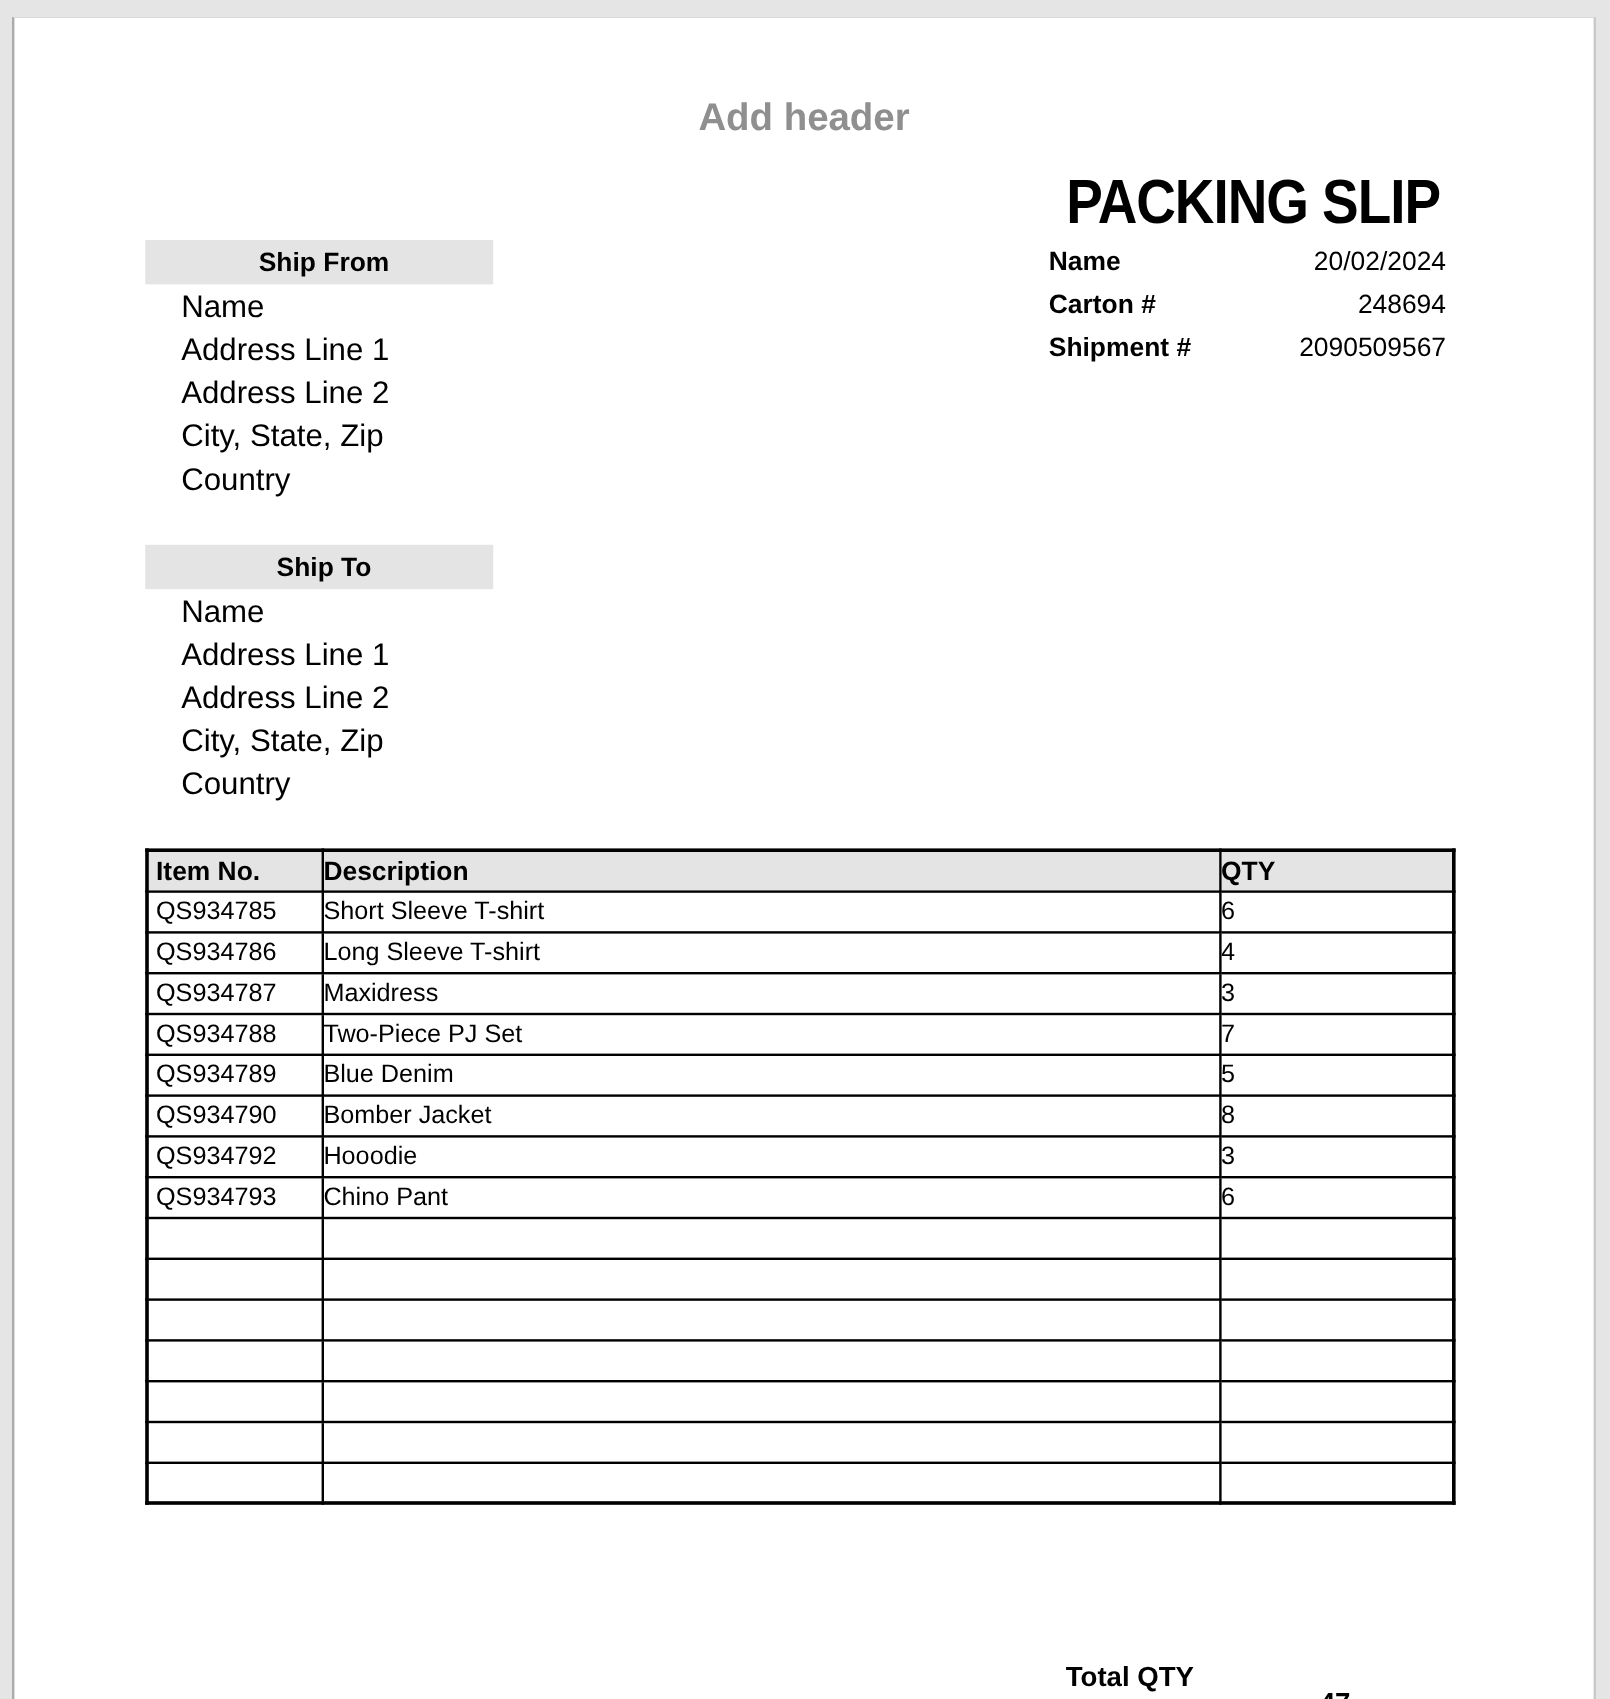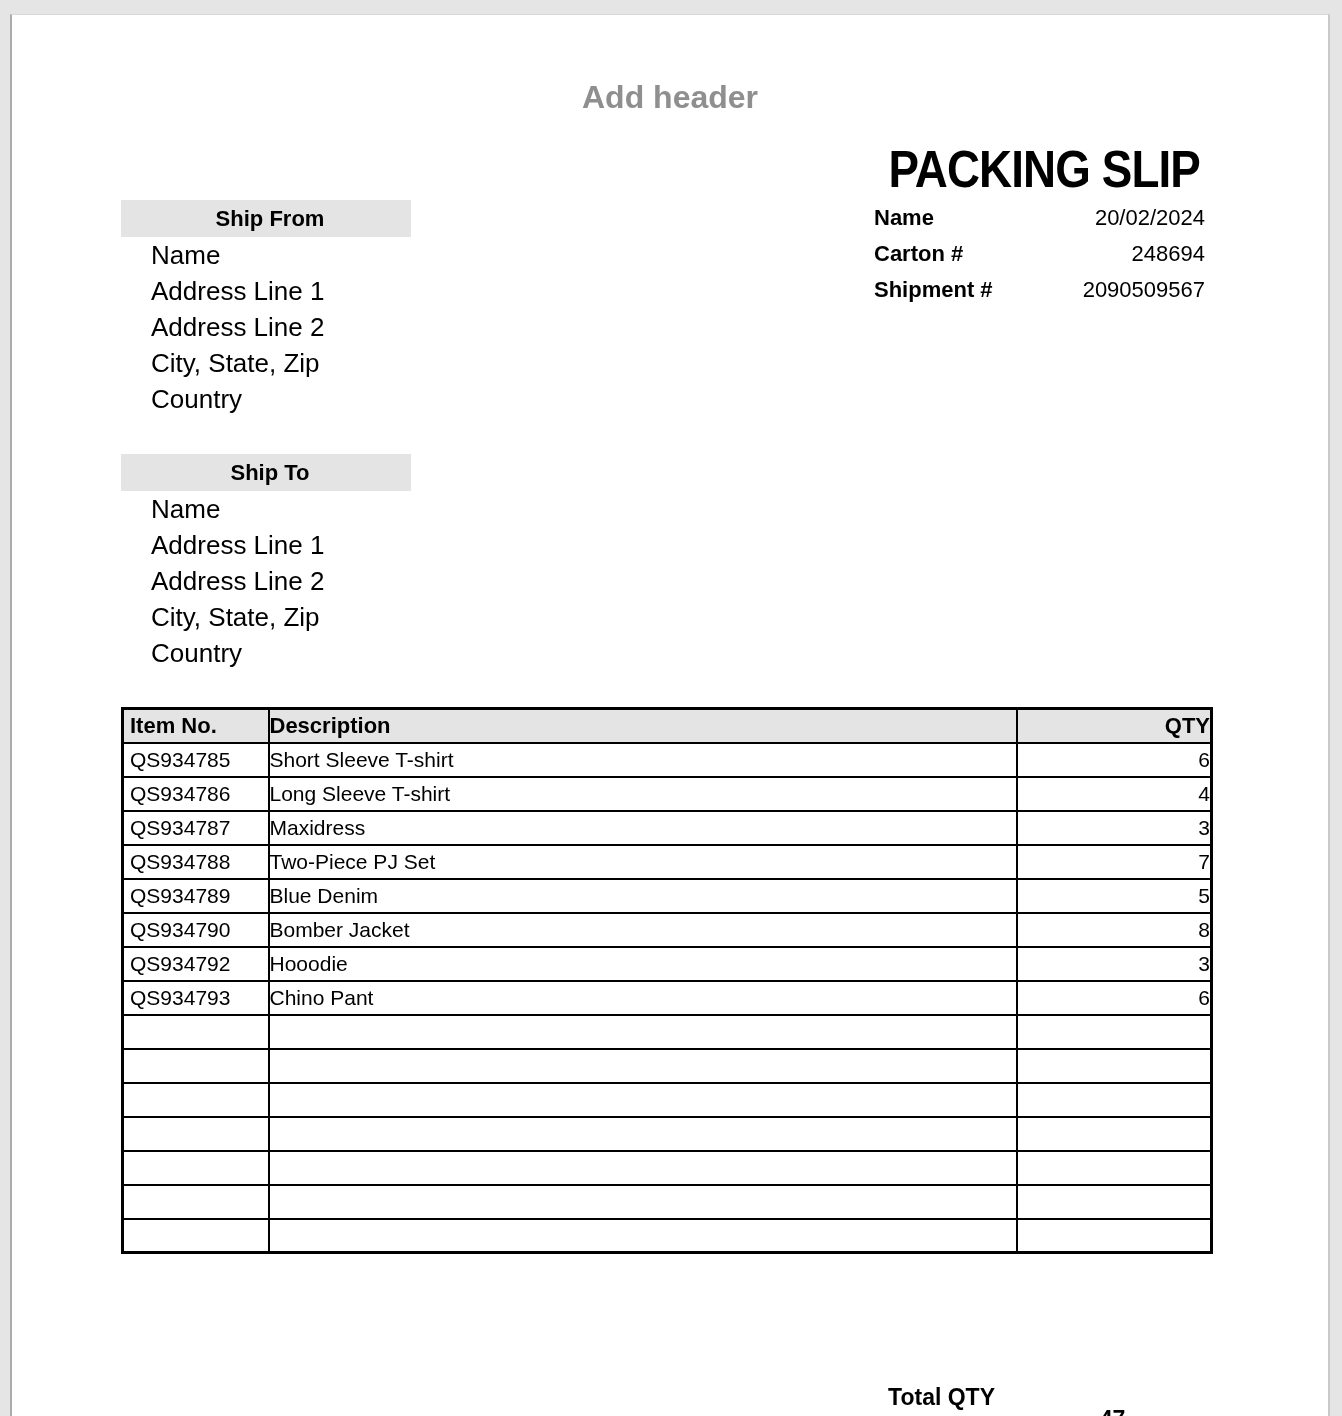--- a/index.html
+++ b/index.html
@@ -77,21 +77,21 @@
     vertical-align:middle;
   }
   .items-table th {
     background:#e4e4e4;
     font-size:22px;
     font-weight:bold;
   }
   .items-table td { font-size:21px; }
   .cell-item { text-align:left; padding-left:6px; }
   .cell-desc { text-align:left; }
-  .cell-qty  { text-align:right; }
+  .cell-qty  { text-align:left; }
 
   .total-row {
     position:absolute;
     left:109px; top:1342px;
     width:1089px;
     display:flex;
     font-size:23px;
     font-weight:bold;
     line-height:36px;
     align-items:center;

